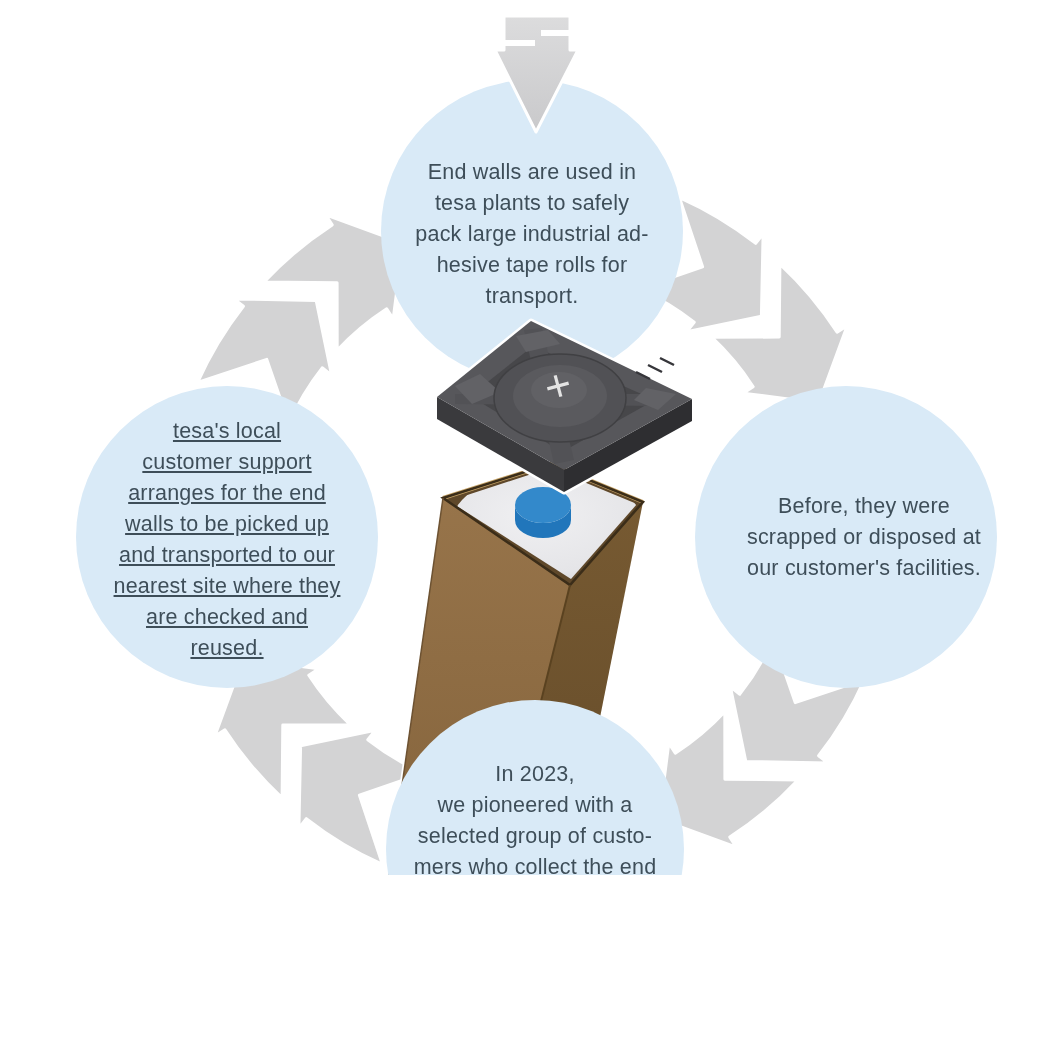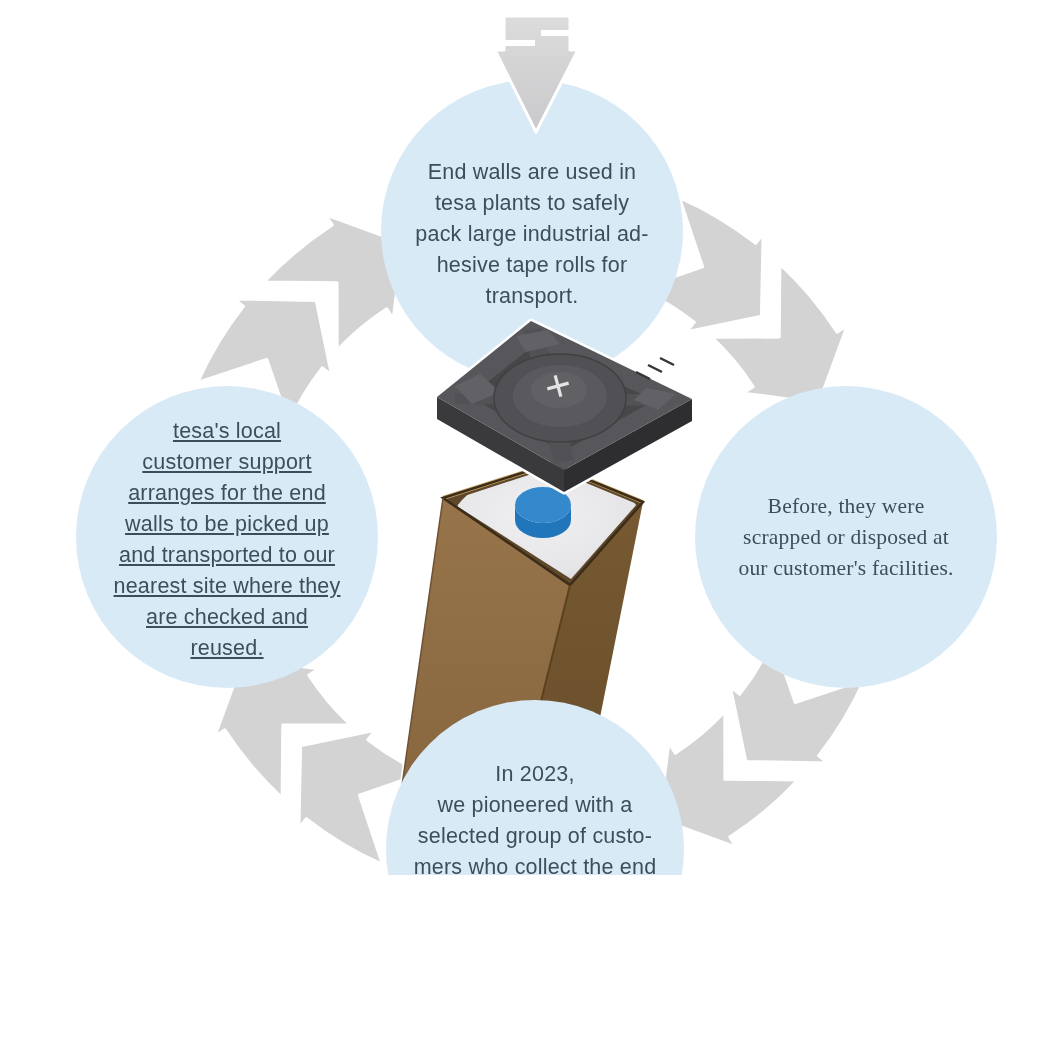--- a/index.html
+++ b/index.html
@@ -119,21 +119,21 @@
     </g>
 
     <circle cx="535" cy="849" r="149" fill="var(--circle-fill)"></circle>
   </svg>
 
   <div class="step-text" style="left:532px;top:234px;">End walls are used in
 tesa plants to safely
 pack large industrial ad-
 hesive tape rolls for
 transport.</div>
-  <div class="step-text" style="left:846px;top:537px;font-family:Liberation Serif, serif;">Before, they were
+  <div class="step-text" style="left:864px;top:537px;">Before, they were
 scrapped or disposed at
 our customer's facilities.</div>
   <div class="step-text" style="left:535px;top:852px;">In 2023,
 we pioneered with a
 selected group of custo-
 mers who collect the end
 walls that are made of
 polystyrene (PS).</div>
   <div class="step-text" style="left:227px;top:540px;text-decoration:underline;">tesa's local
 customer support

